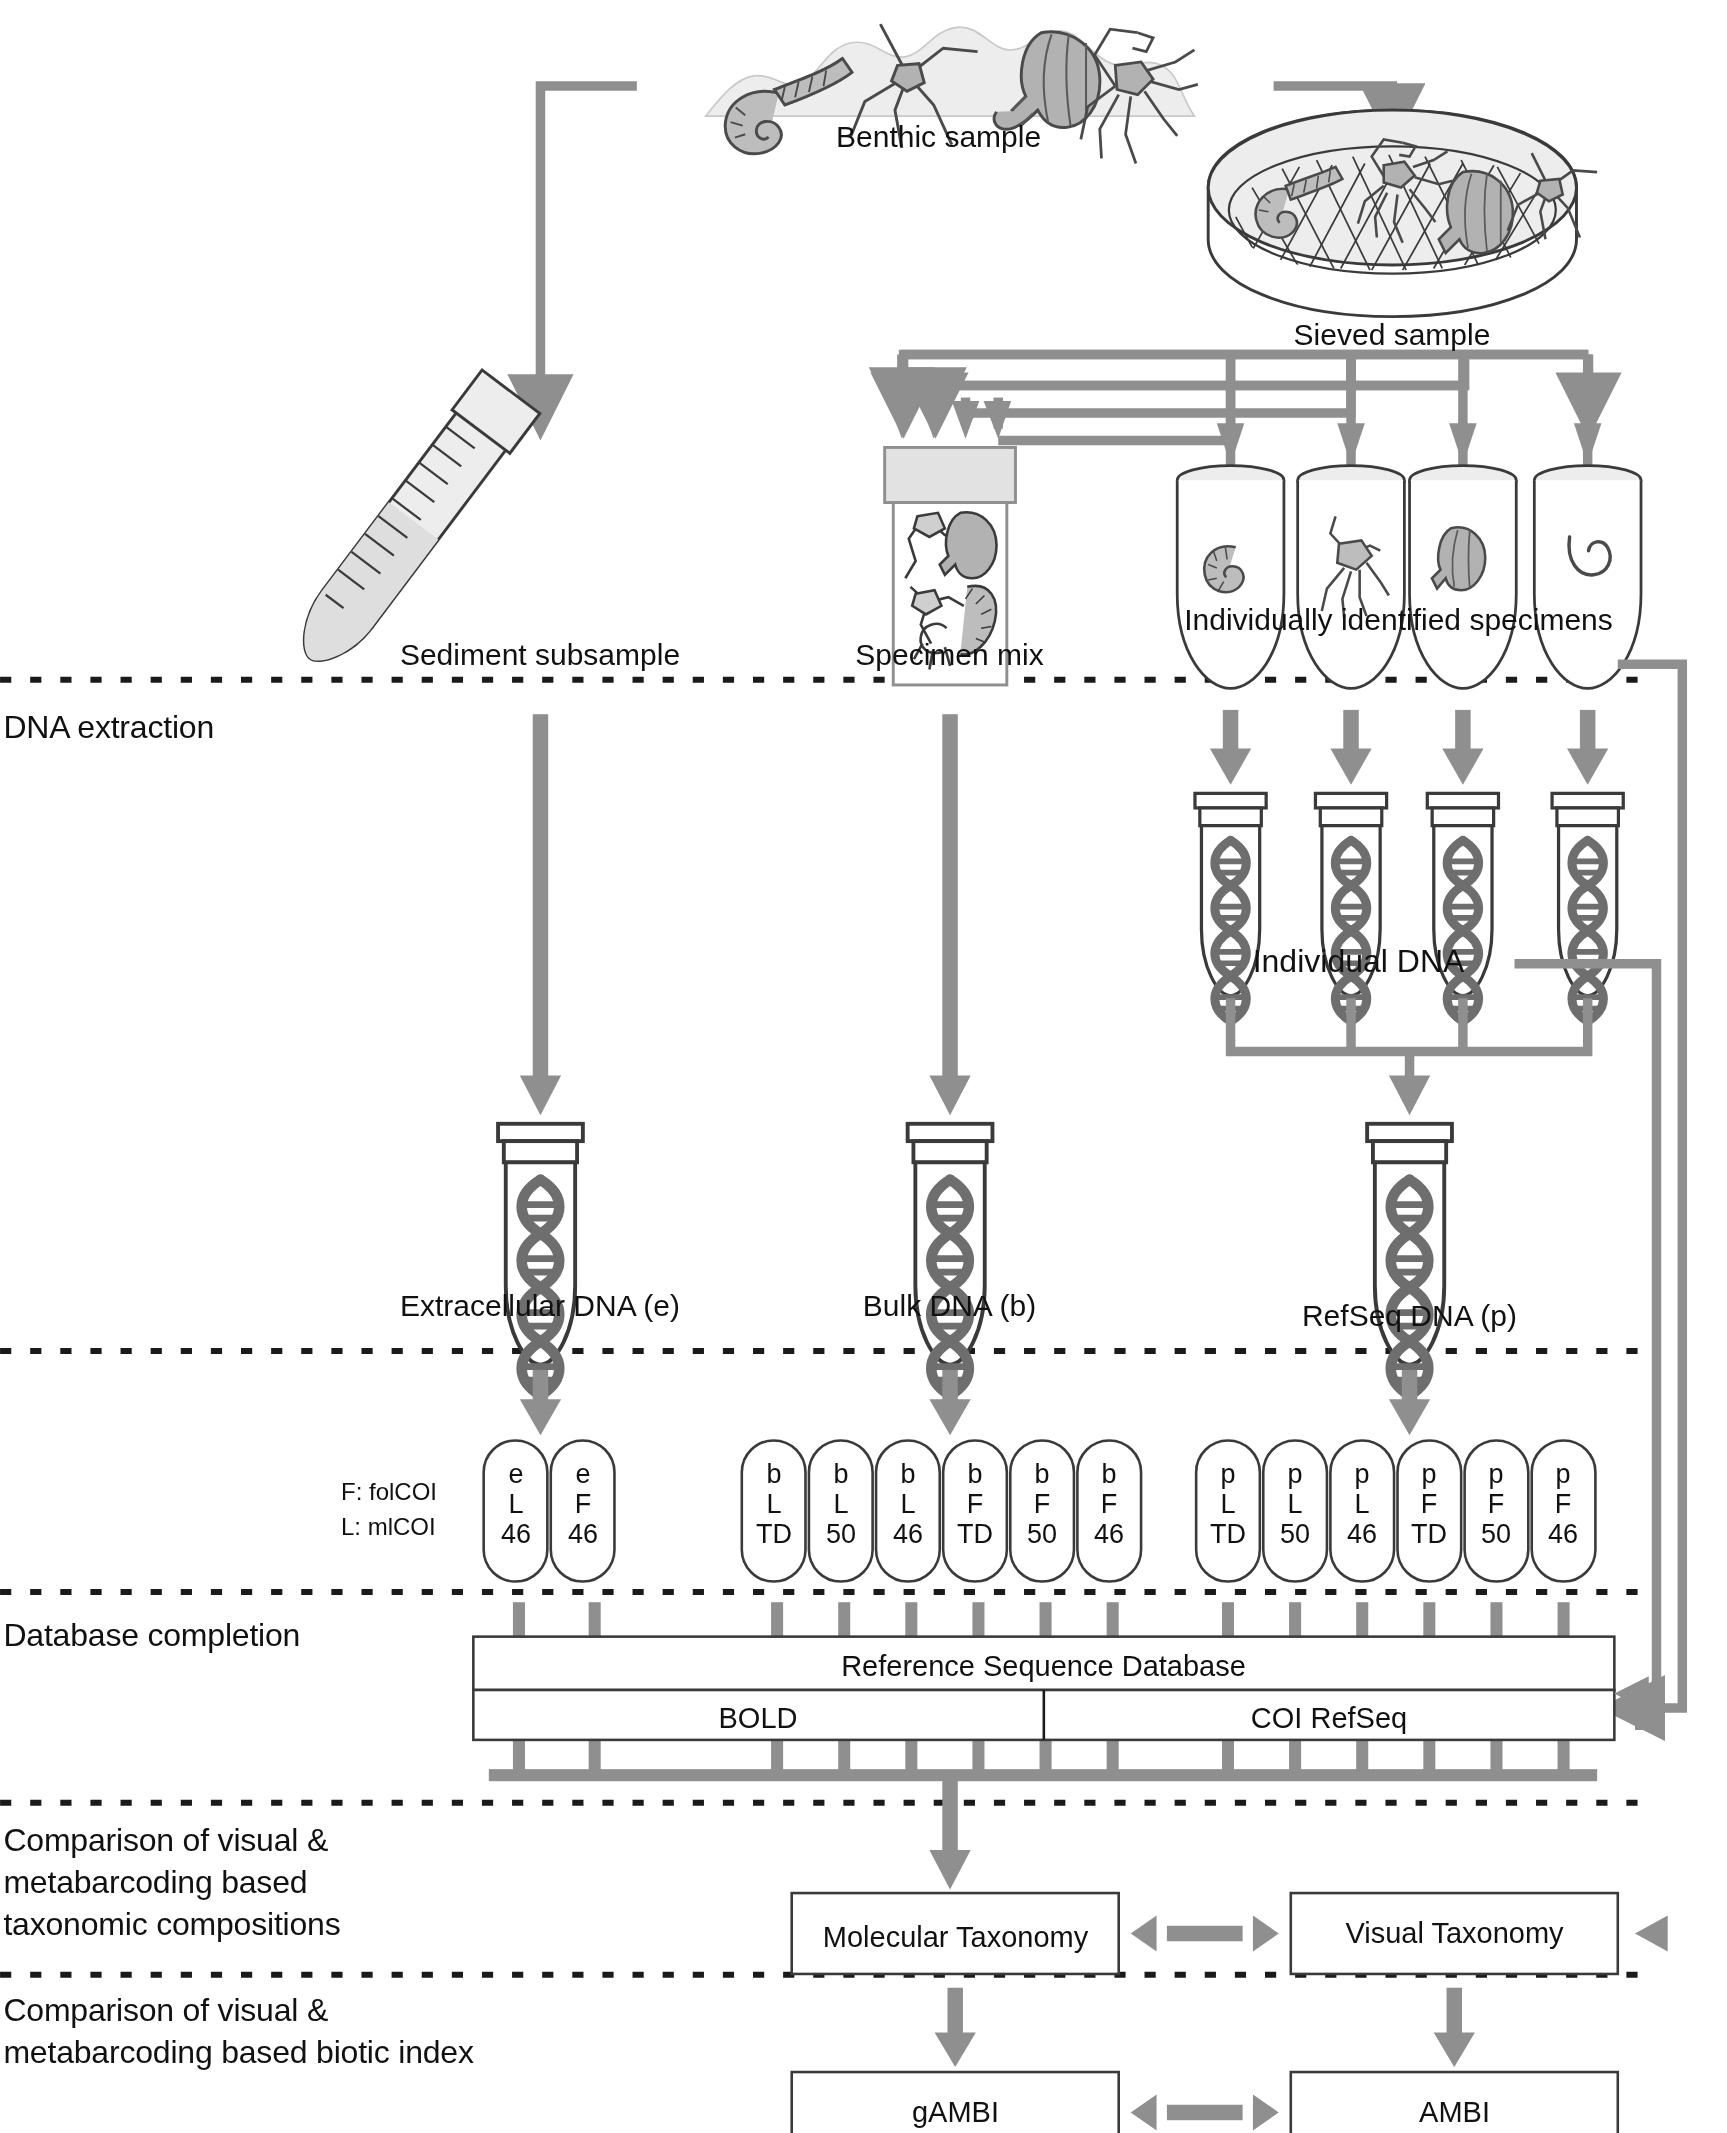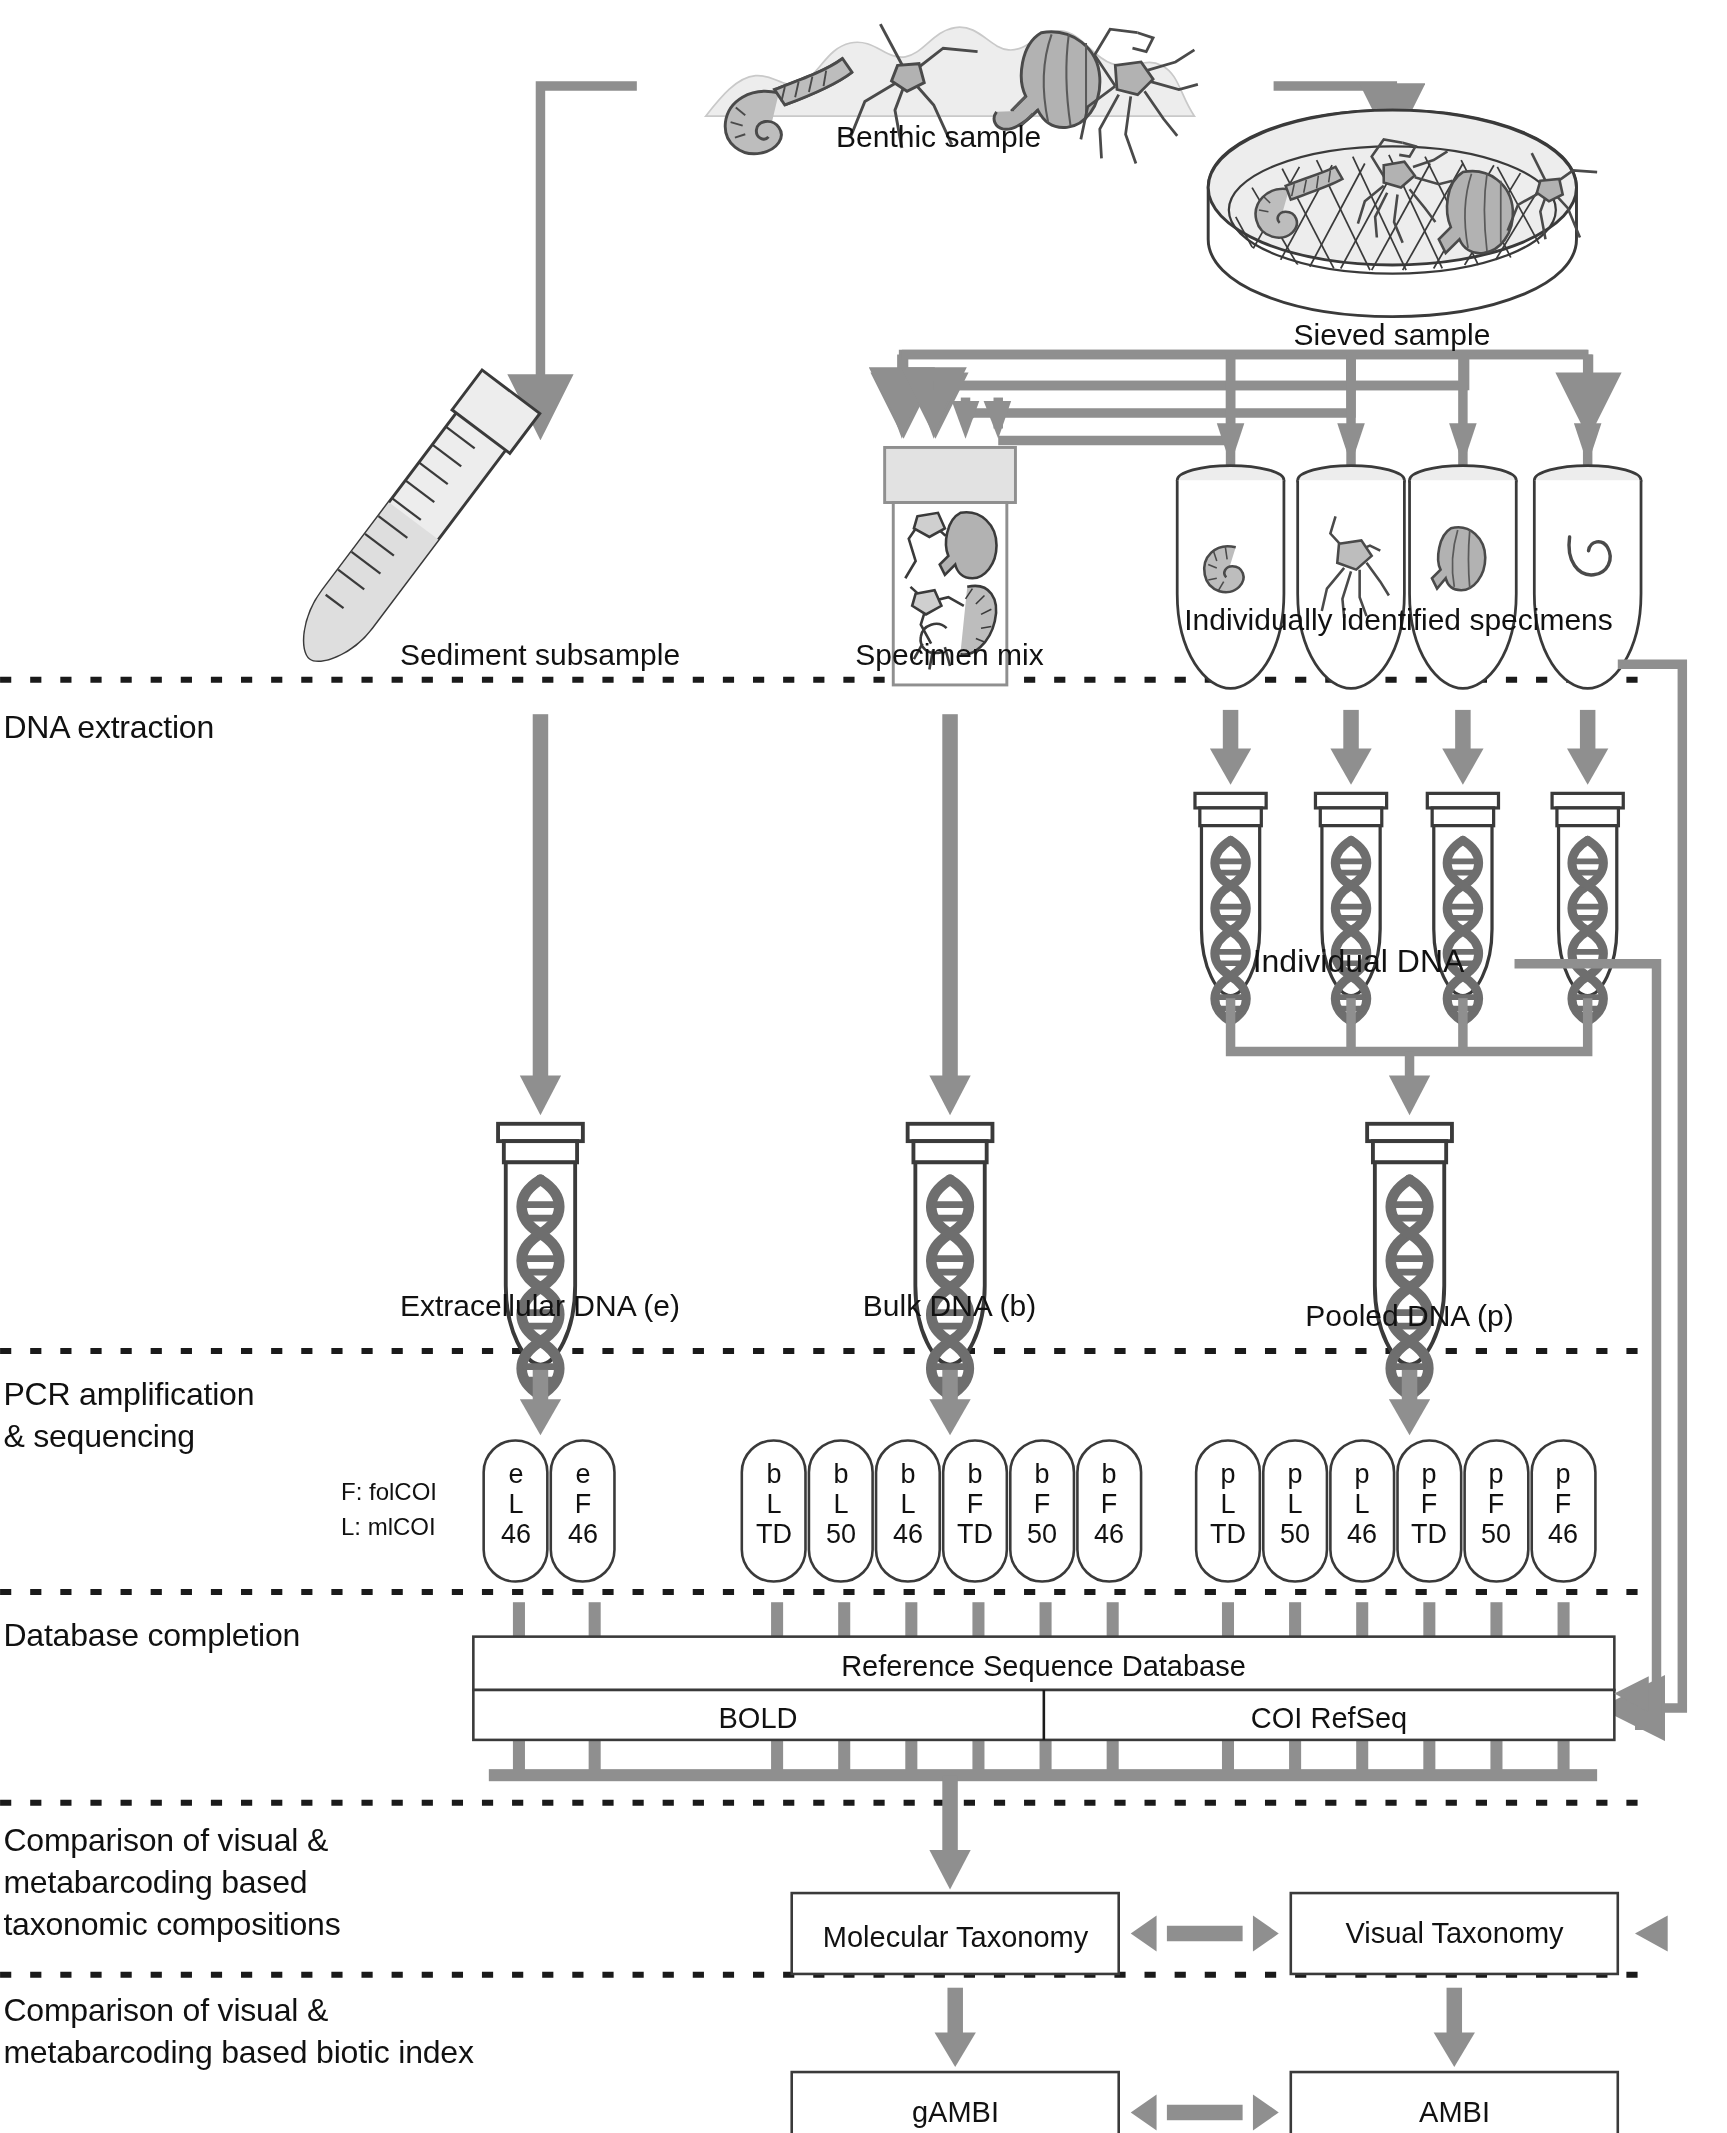--- a/index.html
+++ b/index.html
@@ -533,38 +533,36 @@
     <rect x="1500" y="2408" width="380" height="94" fill="#fff" stroke="#3a3a3a" stroke-width="3"></rect>
   </g>
   <g fill="#8f8f8f">
     <rect x="1356" y="2446" width="88" height="18"></rect>
     <polygon points="1344,2434 1344,2476 1314,2455"></polygon>
     <polygon points="1456,2434 1456,2476 1486,2455"></polygon>
   </g>
 </svg>
 
 <div class="sect-label" style="left:3.4px;top:706px;">DNA extraction</div>
-<div class="sect-label" style="left:3.4px;top:1373px;">PCR amplification
-&amp; sequencing</div>
 <div class="sect-label" style="left:3.4px;top:1614px;">Database completion</div>
 <div class="sect-label" style="left:3.4px;top:1819px;">Comparison of visual &amp;
 metabarcoding based
 taxonomic compositions</div>
 <div class="sect-label" style="left:3.4px;top:1989px;">Comparison of visual &amp;
 metabarcoding based biotic index</div>
 
 <div class="cap" style="left:0;top:120px;width:1728px;text-align:left;padding-left:836px;">Benthic sample</div>
 <div class="cap" style="left:1208px;top:318px;width:368px;">Sieved sample</div>
 <div class="cap" style="left:368px;top:638px;width:344px;">Sediment subsample</div>
 <div class="cap" style="left:812px;top:638px;width:275px;">Specimen mix</div>
 <div class="cap" style="left:1175px;top:603px;width:447px;">Individually identified specimens</div>
 <div class="cap" style="left:1203px;top:943px;width:311px;font-size:32px;">Individual DNA</div>
 <div class="cap" style="left:368px;top:1289px;width:344px;">Extracellular DNA (e)</div>
 <div class="cap" style="left:812px;top:1289px;width:275px;">Bulk DNA (b)</div>
-<div class="cap" style="left:1272px;top:1299px;width:275px;">Pooled DNA (p)</div>
+<div class="cap" style="left:1272px;top:1299px;width:275px;">RefSeq DNA (p)</div>
 
 <div class="legend" style="left:341px;top:1475px;">F: folCOI
 L: mlCOI</div>
 
 <div class="ovaltxt" style="left:484px;top:1459px;width:64px;">
   <span>e</span><br>
   <span>L</span><br>
   <span>46</span>
 </div>
 <div class="ovaltxt" style="left:551px;top:1459px;width:64px;">

